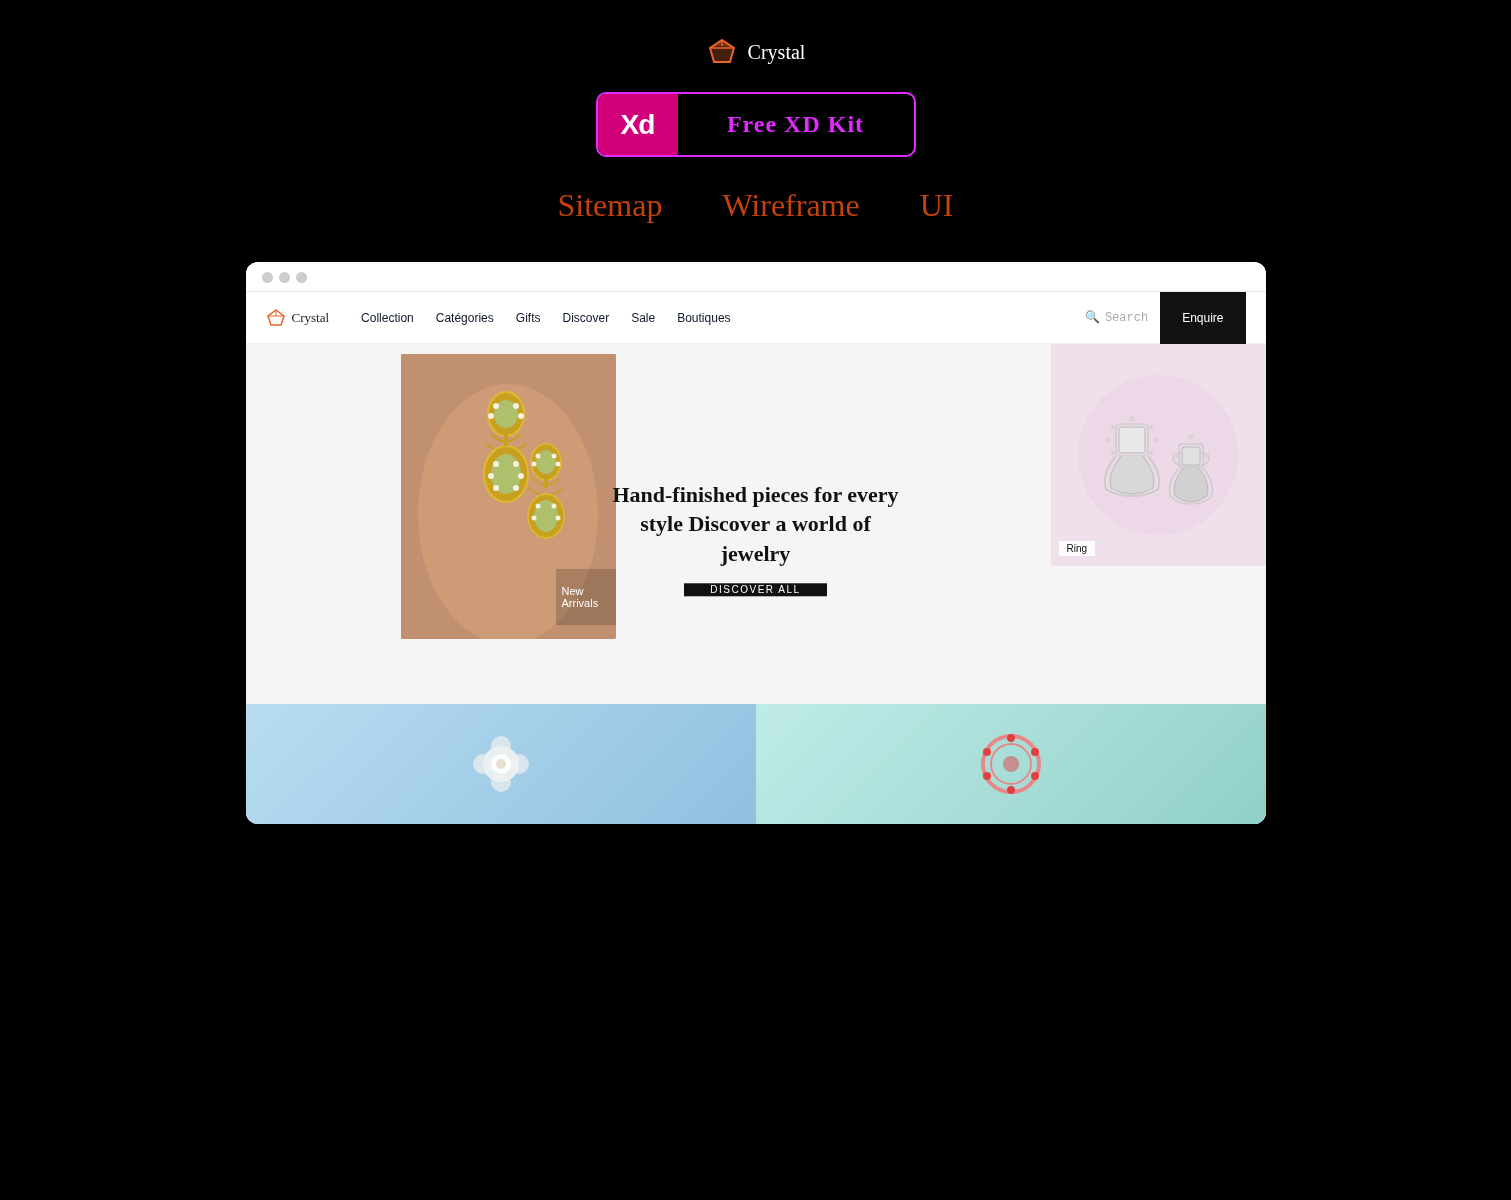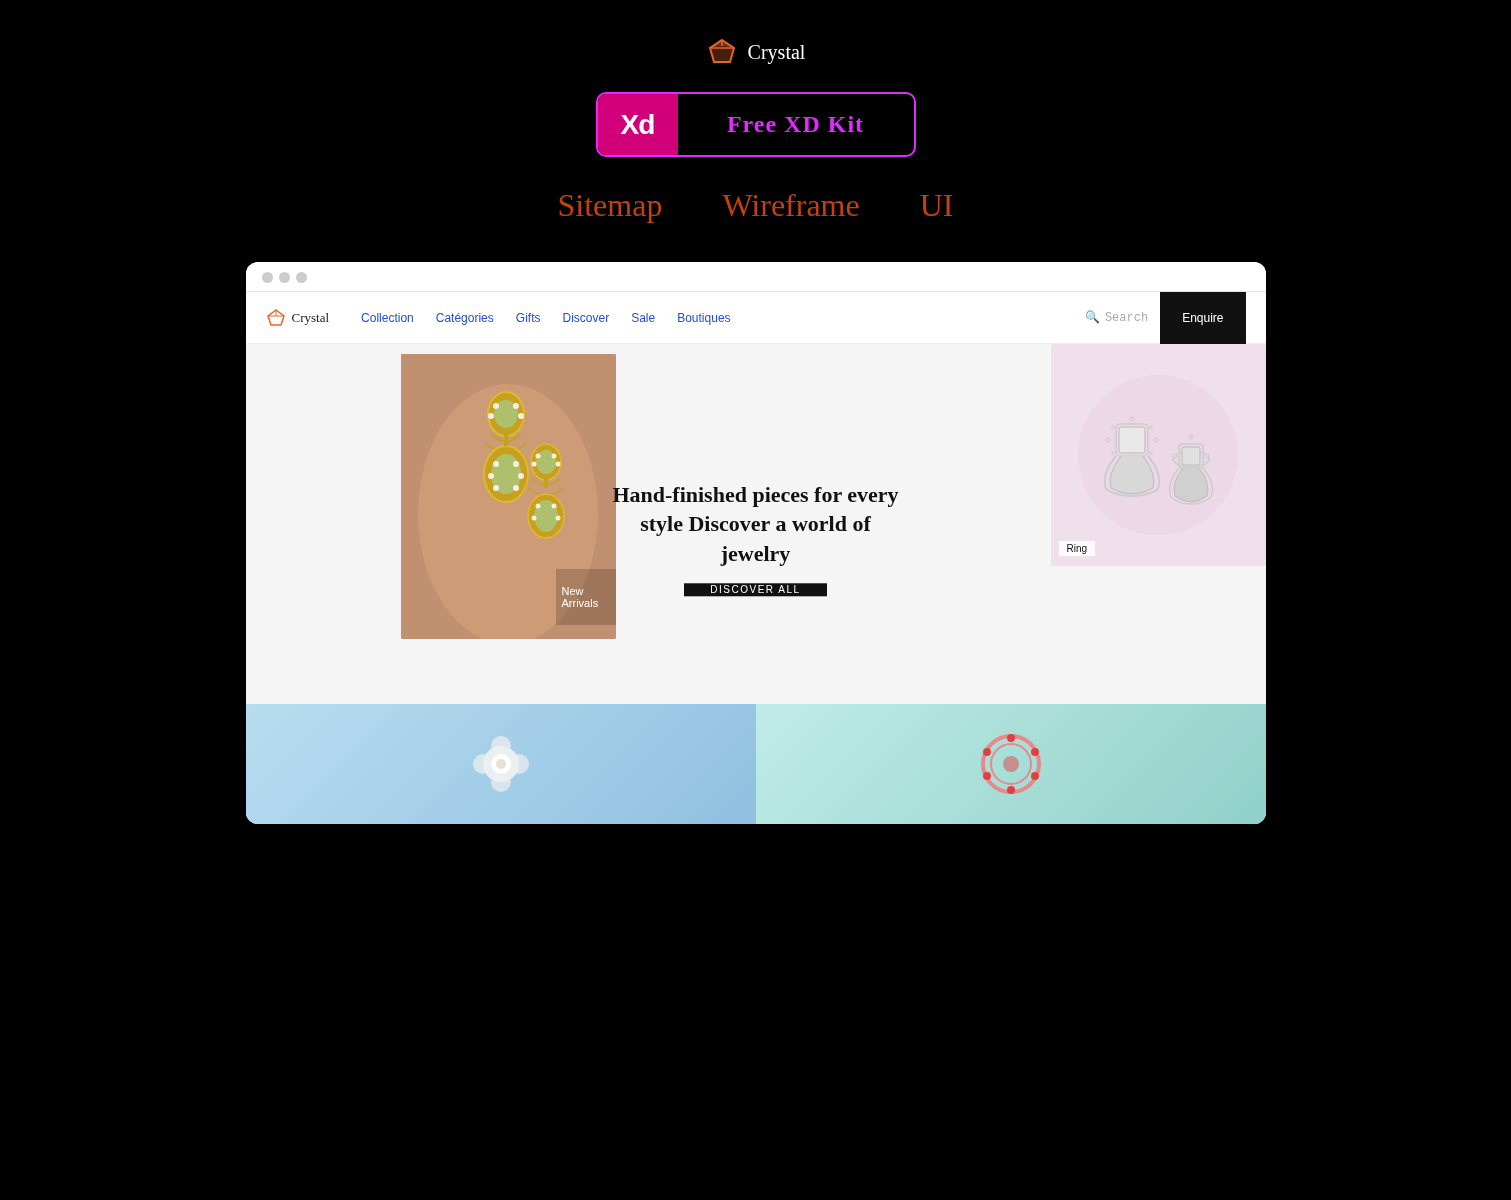--- a/index.html
+++ b/index.html
@@ -137,21 +137,21 @@
       color: #222;
     }
     .site-nav-links {
       display: flex;
       align-items: center;
       gap: 22px;
       flex: 1;
     }
     .site-nav-link {
       font-size: 12px;
-      color: #1d4ed8;
+      color: #0f172a;
       font-family: 'Arial', sans-serif;
       cursor: pointer;
     }
     .site-search {
       display: flex;
       align-items: center;
       gap: 5px;
       margin-left: auto;
       margin-right: 12px;
     }

